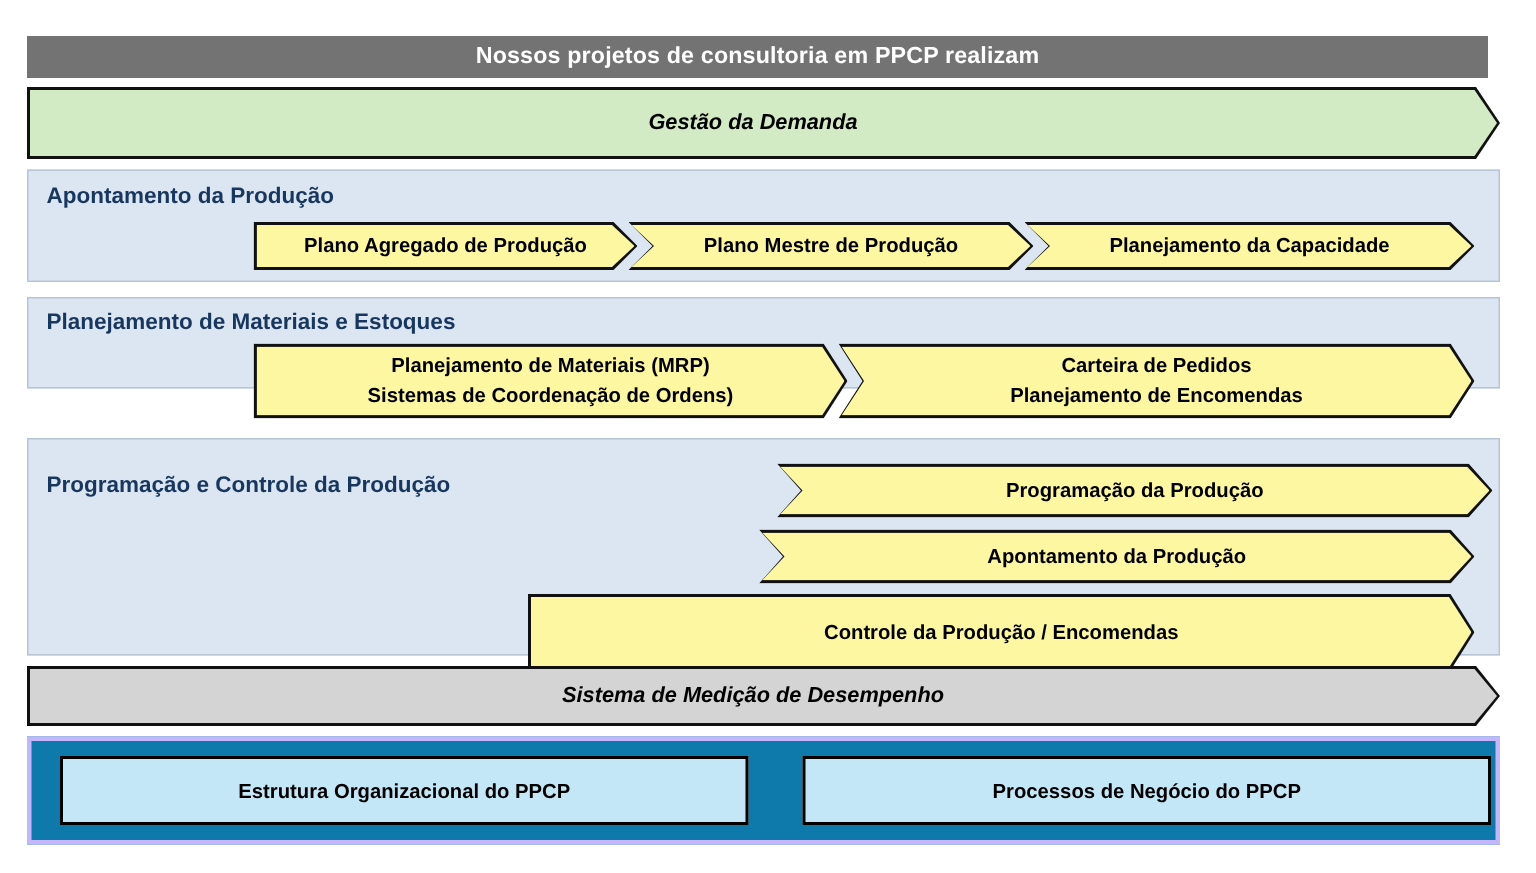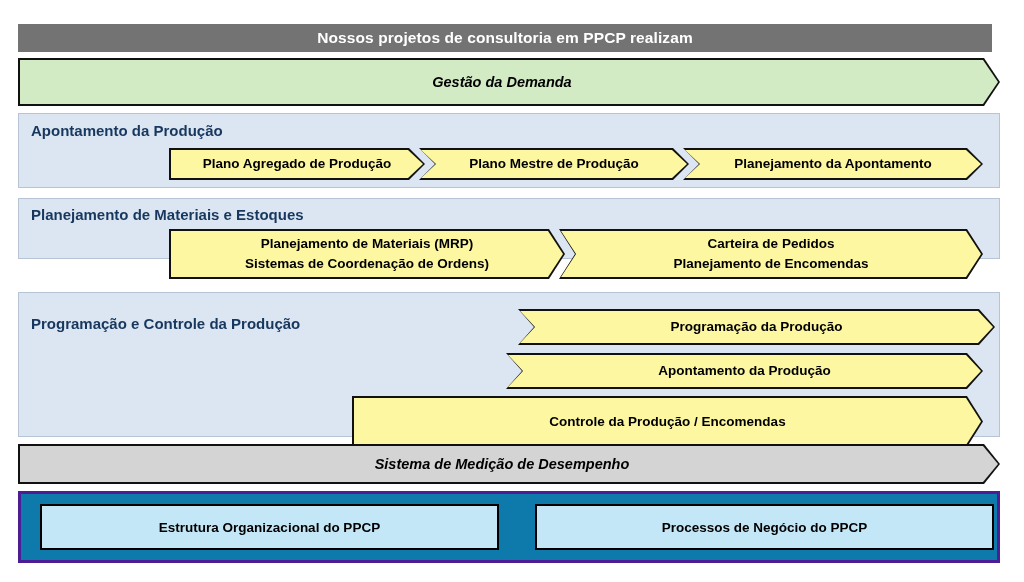--- a/index.html
+++ b/index.html
@@ -96,21 +96,21 @@
     font-size: 13.5px; font-weight: bold; color: #000000;
     text-align: center; line-height: 1.45;
     padding: 0 26px;
   }
   .chev .txt .l2 { display: block; }
 
   
   .tealbar {
     left: 18px; width: 982px; height: 72px;
     background: #0d7aab;
-    border: 3px solid #4c1d95;
+    border: 3px solid #c4b5fd;
     display: flex; align-items: center;
   }
   .tealbox {
     background: #c4e7f7;
     border: 2px solid #000000;
     height: 42px;
     display: flex; align-items: center; justify-content: center;
     font-size: 13.5px; font-weight: bold; color: #000000;
   }
 </style>
@@ -145,21 +145,21 @@
       <div class="sh inner" style="background: rgb(252, 247, 160);"></div>
       <div class="txt">
           <span>Plano Mestre de Produção</span>
         </div>
     </div>
 
     <div class="chev cut-notch" style="left:664px;top:34px;width:300px;height:32px;">
       <div class="sh outer"></div>
       <div class="sh inner" style="background: rgb(252, 247, 160);"></div>
       <div class="txt">
-          <span>Planejamento da Apontamento</span>
+          <span>Planejamento da Capacidade</span>
         </div>
     </div>
   </div>
 
   <div class="abs panel" style="top:198px;height:61px;">
     <div class="panel-title" style="top:7px;">Planejamento de Materiais e Estoques</div>
 
     <div class="chev cut-flat" style="left:150px;top:30px;width:396px;height:50px;">
       <div class="sh outer"></div>
       <div class="sh inner" style="background: rgb(252, 247, 160);"></div>

